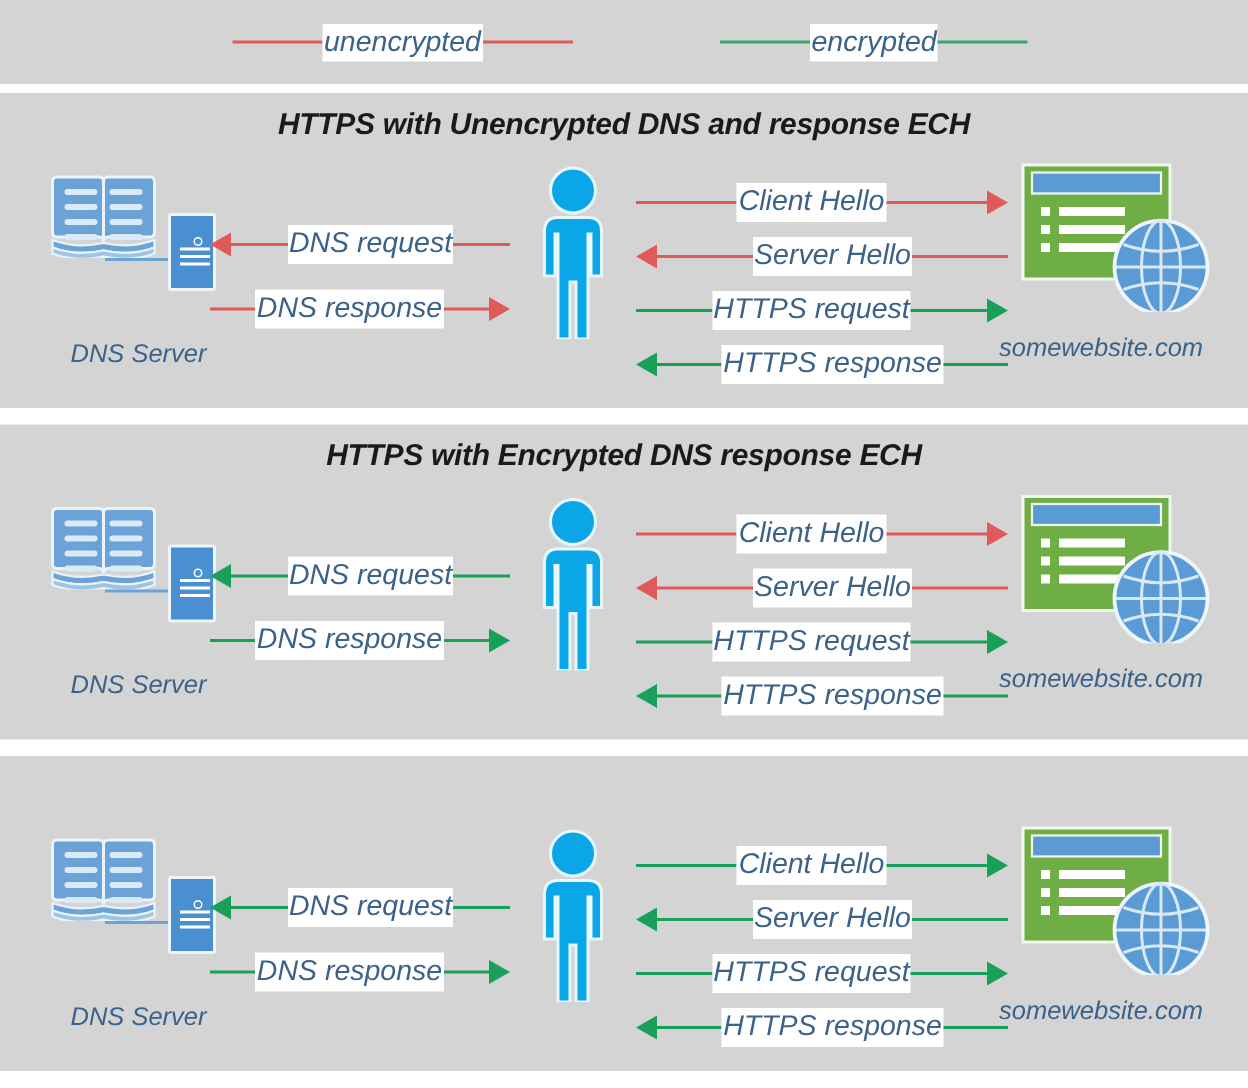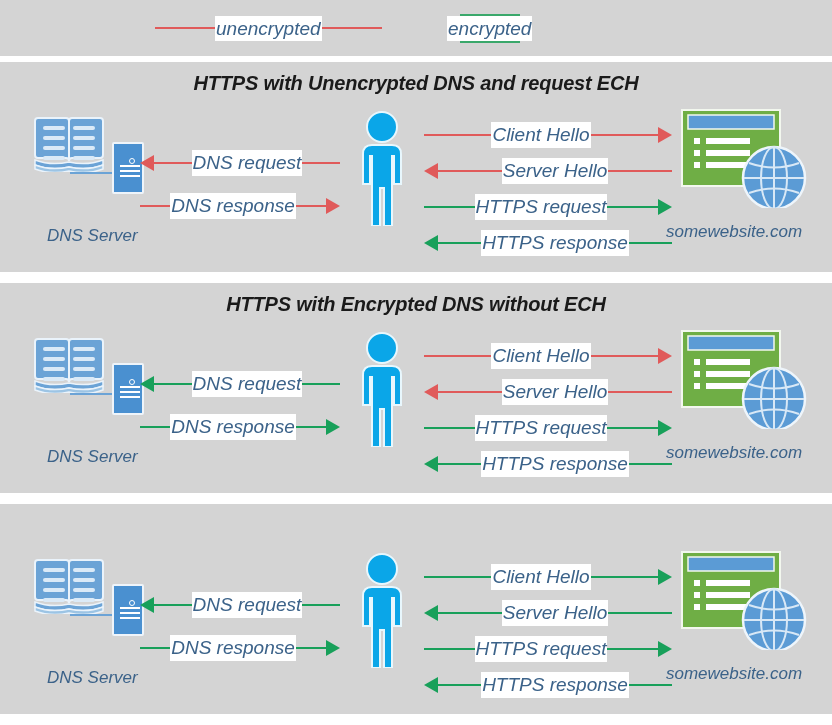--- a/index.html
+++ b/index.html
@@ -146,30 +146,30 @@
 <body>
 
 <div id="root">
 
   <div class="panel" id="legend-panel">
     <div class="legend-item" id="legend-item-0" style="left:155px;">
       <div class="legend-line" style="border-top-color: rgb(224, 90, 90);"></div>
       <span class="legend-label">unencrypted</span>
       <div class="legend-line" style="border-top-color: rgb(224, 90, 90);"></div>
     </div>
-    <div class="legend-item" id="legend-item-1" style="left:447px;flex-direction:column;">
+    <div class="legend-item" id="legend-item-1" style="left:480px;">
       <div class="legend-line" style="border-top-color: rgb(58, 168, 107);"></div>
       <span class="legend-label">encrypted</span>
       <div class="legend-line" style="border-top-color: rgb(58, 168, 107);"></div>
     </div>
   </div>
 
   <div id="panels-host">
       <div class="panel" style="top: 62px; height: 210px;">
-        <div class="section-title" style="top: 10px;">HTTPS with Unencrypted DNS and request ECH</div>
+        <div class="section-title" style="top: 10px;">HTTPS with Unencrypted DNS and response ECH</div>
         <div class="book" style="left: 33px; top: 50px;">
           <svg width="72" height="60" viewBox="0 0 72 60">
             <path d="M5 6 h28 q3 0 3 3 v40 q0 -3 -3 -3 H5 q-3 0 -3 -3 V9 q0 -3 3 -3 z" fill="#6ba3d6" stroke="#eaf3fb" stroke-width="2"></path>
             <path d="M67 6 H39 q-3 0 -3 3 v40 q0 -3 3 -3 h28 q3 0 3 -3 V9 q0 -3 -3 -3 z" fill="#6ba3d6" stroke="#eaf3fb" stroke-width="2"></path>
             <rect x="10" y="14" width="22" height="4" rx="2" fill="#dbeaf7"></rect>
             <rect x="40" y="14" width="22" height="4" rx="2" fill="#dbeaf7"></rect>
             <rect x="10" y="24" width="22" height="4" rx="2" fill="#dbeaf7"></rect>
             <rect x="40" y="24" width="22" height="4" rx="2" fill="#dbeaf7"></rect>
             <rect x="10" y="34" width="22" height="4" rx="2" fill="#dbeaf7"></rect>
             <rect x="40" y="34" width="22" height="4" rx="2" fill="#dbeaf7"></rect>
@@ -247,21 +247,21 @@
           <div class="head right" style="border-left-color: rgb(24, 160, 90);"></div>
         </div>
         <div class="flow" style="left: 424px; top: 168px; width: 248px;">
           <div class="head left" style="border-right-color: rgb(24, 160, 90);"></div>
           <div class="seg" style="border-top-color: rgb(24, 160, 90); flex: 1 1 auto;"></div>
           <span class="flow-label">HTTPS response</span>
           <div class="seg" style="border-top-color: rgb(24, 160, 90); flex: 1 1 auto;"></div>
         </div>
       </div>
       <div class="panel" style="top: 283px; height: 210px;">
-        <div class="section-title" style="top: 10px;">HTTPS with Encrypted DNS without ECH</div>
+        <div class="section-title" style="top: 10px;">HTTPS with Encrypted DNS response ECH</div>
         <div class="book" style="left: 33px; top: 50px;">
           <svg width="72" height="60" viewBox="0 0 72 60">
             <path d="M5 6 h28 q3 0 3 3 v40 q0 -3 -3 -3 H5 q-3 0 -3 -3 V9 q0 -3 3 -3 z" fill="#6ba3d6" stroke="#eaf3fb" stroke-width="2"></path>
             <path d="M67 6 H39 q-3 0 -3 3 v40 q0 -3 3 -3 h28 q3 0 3 -3 V9 q0 -3 -3 -3 z" fill="#6ba3d6" stroke="#eaf3fb" stroke-width="2"></path>
             <rect x="10" y="14" width="22" height="4" rx="2" fill="#dbeaf7"></rect>
             <rect x="40" y="14" width="22" height="4" rx="2" fill="#dbeaf7"></rect>
             <rect x="10" y="24" width="22" height="4" rx="2" fill="#dbeaf7"></rect>
             <rect x="40" y="24" width="22" height="4" rx="2" fill="#dbeaf7"></rect>
             <rect x="10" y="34" width="22" height="4" rx="2" fill="#dbeaf7"></rect>
             <rect x="40" y="34" width="22" height="4" rx="2" fill="#dbeaf7"></rect>

